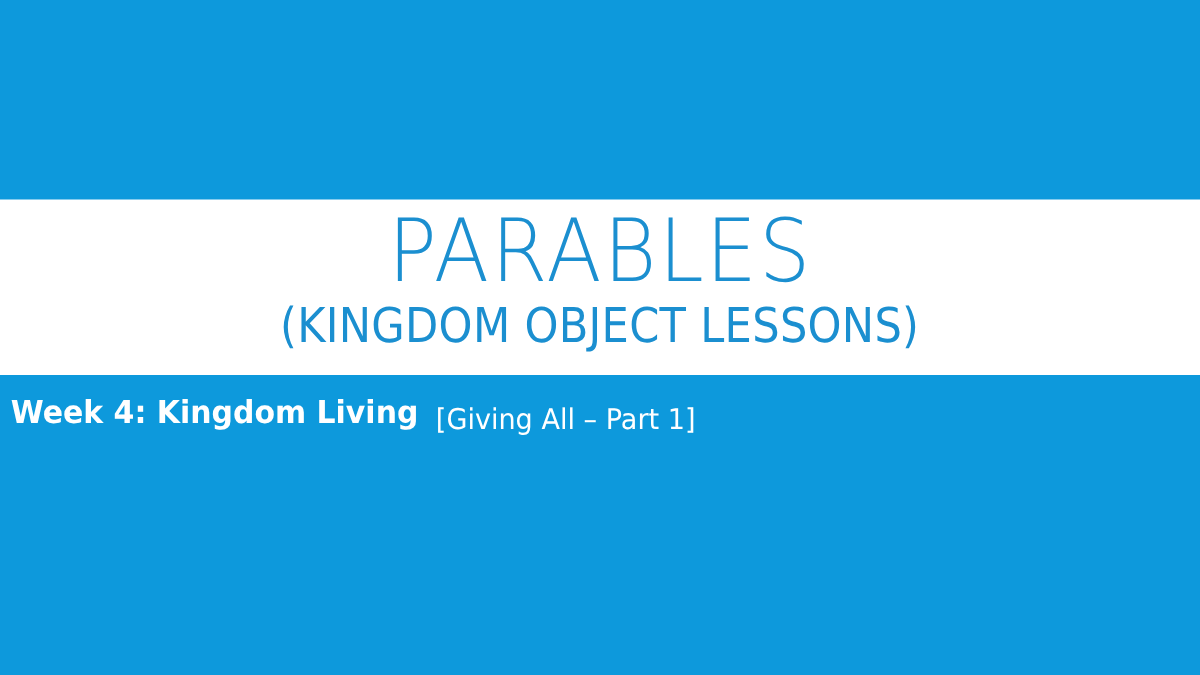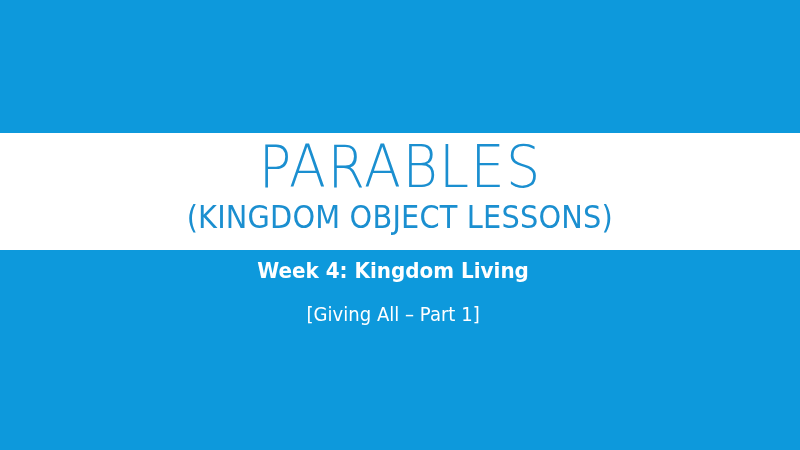--- a/index.html
+++ b/index.html
@@ -93,21 +93,20 @@
     transform-origin: center center;
   }
 
   
   .subtitle-group {
     position: absolute;
     left: 0;
     top: 250px;
     width: 787px;
     display: flex;
-    flex-direction: column;
     align-items: center;
   }
 
   .week-line {
     font-family: "DejaVu Sans", sans-serif;
     font-size: 21px;
     font-weight: bold;
     color: #ffffff;
     line-height: 1.2;
     margin-top: 9px;

